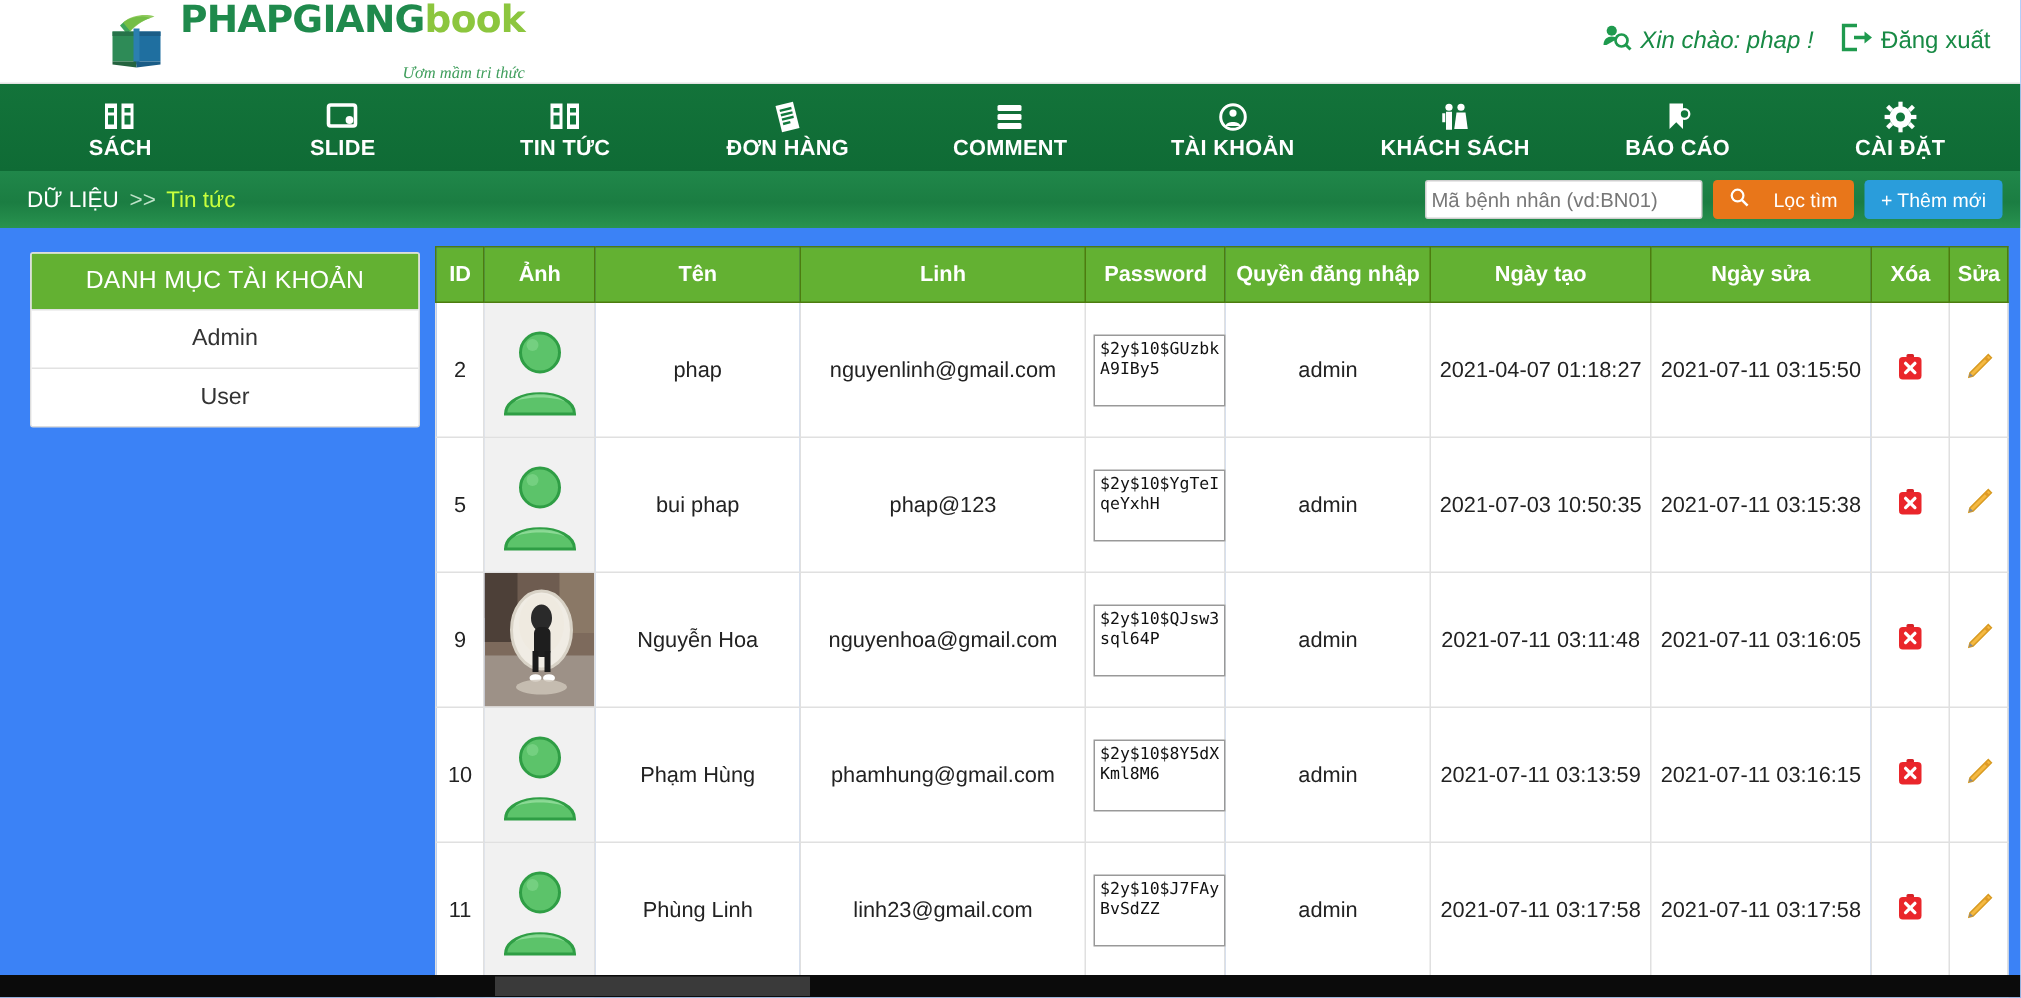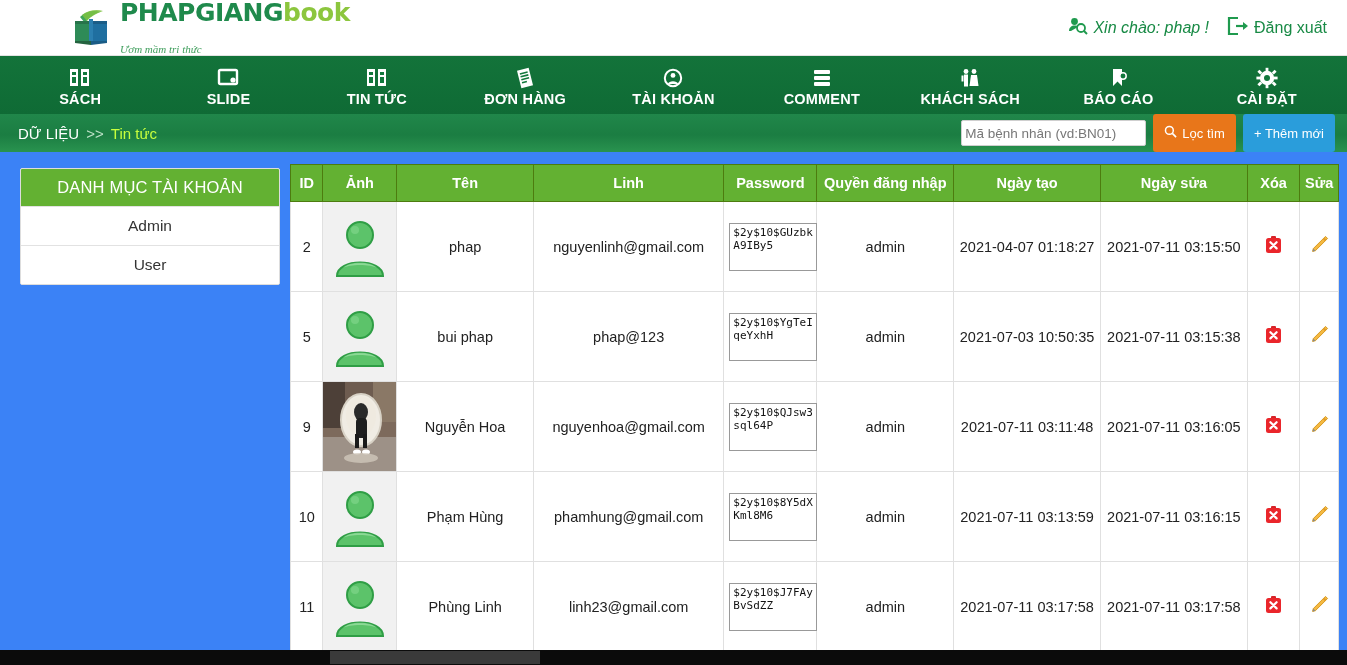--- a/index.html
+++ b/index.html
@@ -27,21 +27,21 @@
   .logo-mark { width: 44px; height: 40px; position: relative; flex: none; }
   .logo-text-wrap { line-height: 1; padding-left: 2px; }
   .logo-text {
     font-size: 25px; font-weight: bold; letter-spacing: -0.5px;
     font-family: "DejaVu Sans", sans-serif;
   }
   .logo-text .p1 { color: #1f8a4c; }
   .logo-text .p2 { color: #8cc63e; }
   .logo-slogan {
     font-size: 11px; color: #3f9e5c; font-style: italic;
-    text-align: left; margin-top: 19px;
+    text-align: right; margin-top: 19px;
     font-family: "Liberation Serif", serif;
   }
 
   .user-area { display: flex; align-items: center; gap: 18px; font-size: 16px; }
   .hello {
     color: #188a45; font-style: italic; display: flex; align-items: center; gap: 5px;
   }
   .logout { color: #188a45; display: flex; align-items: center; gap: 5px; }
 
   
@@ -72,23 +72,23 @@
   .crumb .sep { color: #bfe3c9; margin: 0 3px; }
   .crumb .cur { color: #c7ff3d; }
   .crumb-tools { display: flex; align-items: center; gap: 7px; }
   .search-input {
     width: 185px; height: 26px; border: 1px solid #cfcfcf; border-radius: 2px;
     font-size: 13.5px; padding: 0 3px; color: #333; outline: none;
     font-family: "Liberation Sans", sans-serif;
   }
   .search-input::placeholder { color: #777; }
   .btn {
-    height: 38px; border: none; border-radius: 3px; color: #fff;
+    height: 26px; border: none; border-radius: 3px; color: #fff;
     font-size: 13px; padding: 0 11px; cursor: pointer; display: flex;
-    align-items: center; gap: 5px; font-family: "Liberation Sans", sans-serif;
+    align-items: center; gap: 16px; font-family: "Liberation Sans", sans-serif;
     white-space: nowrap;
   }
   .btn-filter { background: #e8761a; }
   .btn-add { background: #2a9ddb; }
 
   
   .body-wrap { display: flex; padding: 12px 0 0 0; height: calc(665px - 56px - 58px - 38px); }
 
   
   .sidebar { width: 290px; padding: 4px 10px 0 20px; flex: none; }
@@ -262,37 +262,37 @@
             <rect x="9" y="14" width="5" height="1.6" fill="#11783c"></rect>
           </g>
         </svg>
       </span>
       <span class="nav-label">ĐƠN HÀNG</span>
     </div>
 
     <div class="nav-item">
       <span class="nav-ico">
         <svg width="26" height="22" viewBox="0 0 26 22">
+          <rect x="5" y="3" width="16" height="4" rx="1" fill="#fff"></rect>
+          <rect x="5" y="9" width="16" height="4" rx="1" fill="#fff"></rect>
+          <rect x="5" y="15" width="16" height="4" rx="1" fill="#fff"></rect>
+        </svg>
+      </span>
+      <span class="nav-label">COMMENT</span>
+    </div>
+
+    <div class="nav-item">
+      <span class="nav-ico">
+        <svg width="26" height="22" viewBox="0 0 26 22">
           <circle cx="13" cy="11" r="8.2" fill="none" stroke="#fff" stroke-width="2"></circle>
           <circle cx="13" cy="8.4" r="2.4" fill="#fff"></circle>
           <path d="M8 17 C8.6 13.4 17.4 13.4 18 17 Z" fill="#fff"></path>
         </svg>
       </span>
       <span class="nav-label">TÀI KHOẢN</span>
-    </div>
-
-    <div class="nav-item">
-      <span class="nav-ico">
-        <svg width="26" height="22" viewBox="0 0 26 22">
-          <rect x="5" y="3" width="16" height="4" rx="1" fill="#fff"></rect>
-          <rect x="5" y="9" width="16" height="4" rx="1" fill="#fff"></rect>
-          <rect x="5" y="15" width="16" height="4" rx="1" fill="#fff"></rect>
-        </svg>
-      </span>
-      <span class="nav-label">COMMENT</span>
     </div>
 
     <div class="nav-item">
       <span class="nav-ico">
         <svg width="26" height="22" viewBox="0 0 26 22">
           <circle cx="9" cy="4.5" r="2.4" fill="#fff"></circle>
           <rect x="7" y="7.5" width="4" height="12" fill="#fff"></rect>
           <rect x="4.5" y="8.5" width="2" height="6" fill="#fff"></rect>
           <circle cx="17" cy="4.5" r="2.4" fill="#fff"></circle>
           <path d="M14 8 L20 8 L21.5 19 L12.5 19 Z" fill="#fff"></path>

